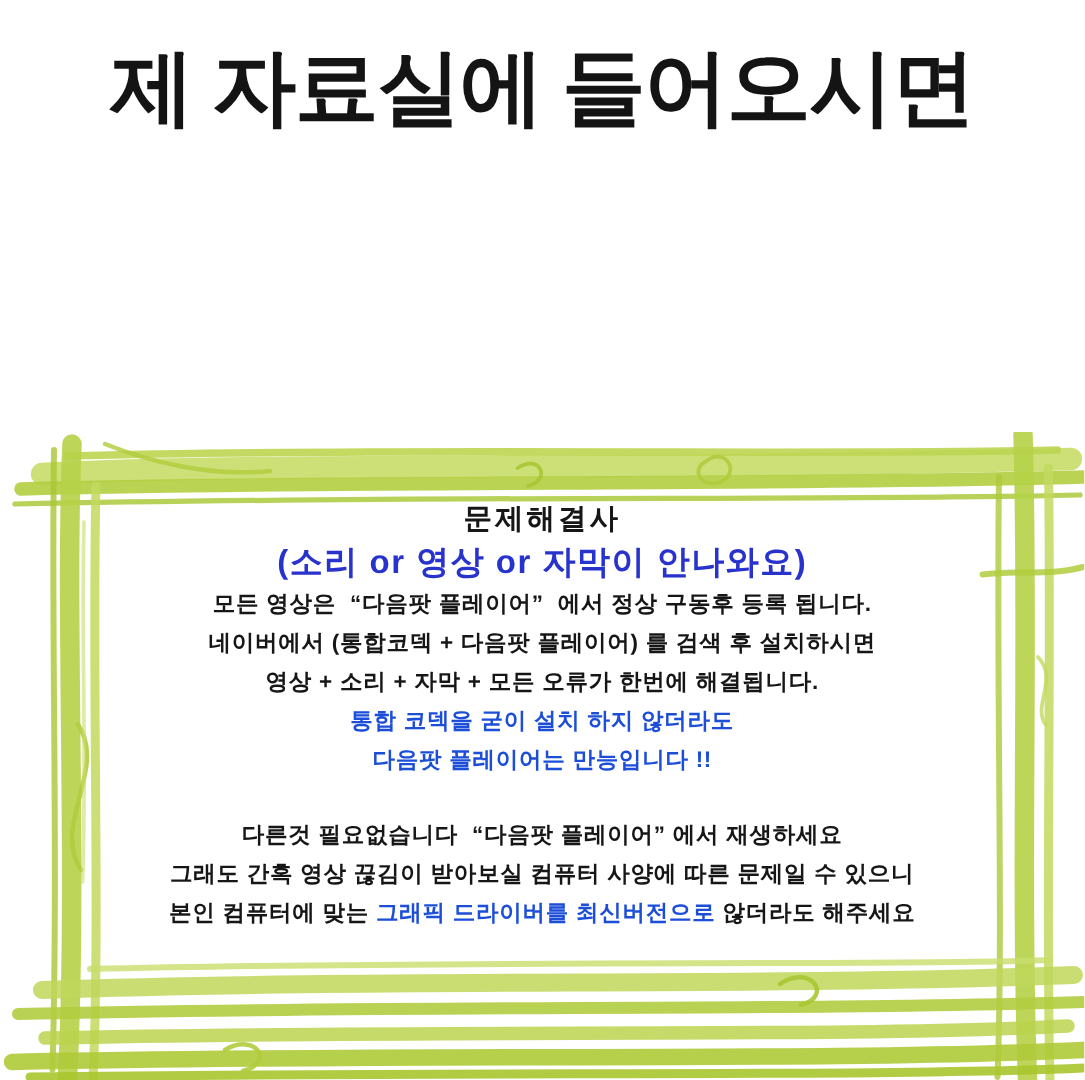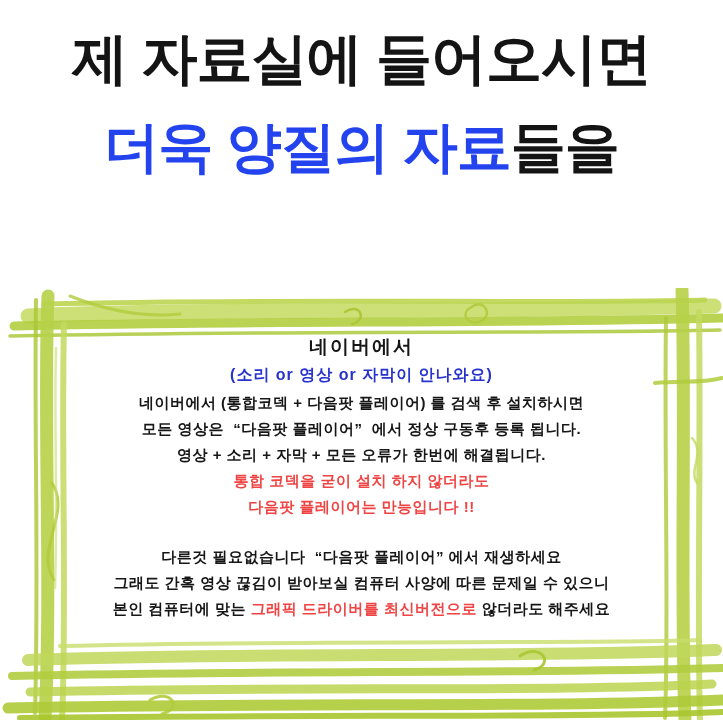--- a/index.html
+++ b/index.html
@@ -5,52 +5,51 @@
   html,body{margin:0;padding:0;}
   body{
     width:723px;height:720px;background:#ffffff;overflow:hidden;
     font-family:"Liberation Sans", sans-serif;
   }
   .page{position:relative;width:723px;height:720px;background:#ffffff;}
 
   
   .intro{position:absolute;top:14px;left:0;width:723px;text-align:center;}
   .intro-line{
-    font-family:Liberation Sans, sans-serif;
+    font-family:Liberation Serif, serif;
     font-weight:bold;color:#141414;line-height:66px;
     letter-spacing:-1px;white-space:pre;
   }
   .intro-line.l1{font-size:56px;margin-top:12px;}
   .intro-line.l2{font-size:55px;margin-top:22px;}
   .intro-line.l3{font-size:55px;margin-top:18px;}
   .intro-blue{color:#2343ef;}
 
   
   .frame{position:absolute;left:0;top:288px;width:723px;height:432px;}
   .frame path{fill:none;stroke-linecap:round;}
 
   
   .notice{
     position:absolute;top:334px;left:28px;width:667px;
     text-align:center;color:#161616;font-weight:bold;
   }
   .n-title{font-size:19px;line-height:26px;letter-spacing:2px;}
-  .n-heading{font-size:16px;line-height:30px;color:#2832cc;letter-spacing:1px;white-space:pre;}
+  .n-heading{font-size:22px;line-height:30px;color:#2832cc;letter-spacing:1px;white-space:pre;}
   .n-line{font-size:15px;line-height:26px;white-space:pre;letter-spacing:0.5px;}
-  .n-red{color:#ef4444;}
+  .n-red{color:#1d4ed8;}
   .n-spacer{height:24px;}
 </style>
 </head>
 <body>
 
 <div class="page">
 
   <div class="intro">
     <div class="intro-line l1">제 자료실에 들어오시면</div>
-    <div class="intro-line l2"><span class="intro-blue">더욱 양질의 자료</span><span>들을</span></div>
   </div>
 
   <svg class="frame" viewBox="0 0 723 432" aria-hidden="true">
     <g>
       <path d="M 28 28 C 180 20 420 26 714 18" stroke="#c4da60" stroke-width="15" opacity="0.85"></path>
       <path d="M 14 38 C 240 32 500 36 722 30" stroke="#b3ce40" stroke-width="9" opacity="0.9"></path>
       <path d="M 45 16 C 280 10 560 16 705 12" stroke="#bcd551" stroke-width="5" opacity="0.9"></path>
       <path d="M 10 48 C 300 42 550 46 720 42" stroke="#a6c52e" stroke-width="3.5" opacity="0.8"></path>
       <path d="M 345 24 C 360 14 368 32 352 36" stroke="#a9c733" stroke-width="2.5" opacity="0.9"></path>
       <path d="M 470 20 C 485 8 495 30 478 34 C 465 36 462 24 470 20" stroke="#b0cc3c" stroke-width="2.5" opacity="0.9"></path>
@@ -76,25 +75,25 @@
       <path d="M 30 404 C 300 398 560 404 712 396" stroke="#bbd44f" stroke-width="9" opacity="0.85"></path>
       <path d="M 8 420 C 280 414 540 420 722 412" stroke="#aecb38" stroke-width="11" opacity="0.9"></path>
       <path d="M 60 358 C 300 352 600 356 700 352" stroke="#c8dd6c" stroke-width="4" opacity="0.8"></path>
       <path d="M 20 430 C 300 426 600 430 722 424" stroke="#a8c72f" stroke-width="6" opacity="0.9"></path>
       <path d="M 520 368 C 540 354 556 376 534 382" stroke="#a9c733" stroke-width="3" opacity="0.9"></path>
       <path d="M 150 412 C 170 400 184 420 162 426" stroke="#b0cc3c" stroke-width="3" opacity="0.9"></path>
     </g>
   </svg>
 
   <div class="notice">
-    <div class="n-title">네이버에서</div>
+    <div class="n-title">문제해결사</div>
 
     <div class="n-heading">(소리 or 영상 or 자막이 안나와요)</div>
+    <div class="n-line">모든 영상은  “다음팟 플레이어”  에서 정상 구동후 등록 됩니다.</div>
     <div class="n-line">네이버에서 (통합코덱 + 다음팟 플레이어) 를 검색 후 설치하시면</div>
-    <div class="n-line">모든 영상은  “다음팟 플레이어”  에서 정상 구동후 등록 됩니다.</div>
     <div class="n-line">영상 + 소리 + 자막 + 모든 오류가 한번에 해결됩니다.</div>
     <div class="n-line n-red">통합 코덱을 굳이 설치 하지 않더라도</div>
     <div class="n-line n-red">다음팟 플레이어는 만능입니다 !!</div>
 
     <div class="n-spacer"></div>
 
     <div class="n-line">다른것 필요없습니다  “다음팟 플레이어” 에서 재생하세요</div>
     <div class="n-line">그래도 간혹 영상 끊김이 받아보실 컴퓨터 사양에 따른 문제일 수 있으니</div>
     <div class="n-line"><span>본인 컴퓨터에 맞는 </span><span class="n-red">그래픽 드라이버를 최신버전으로</span><span> 않더라도 해주세요</span></div>
   </div>

